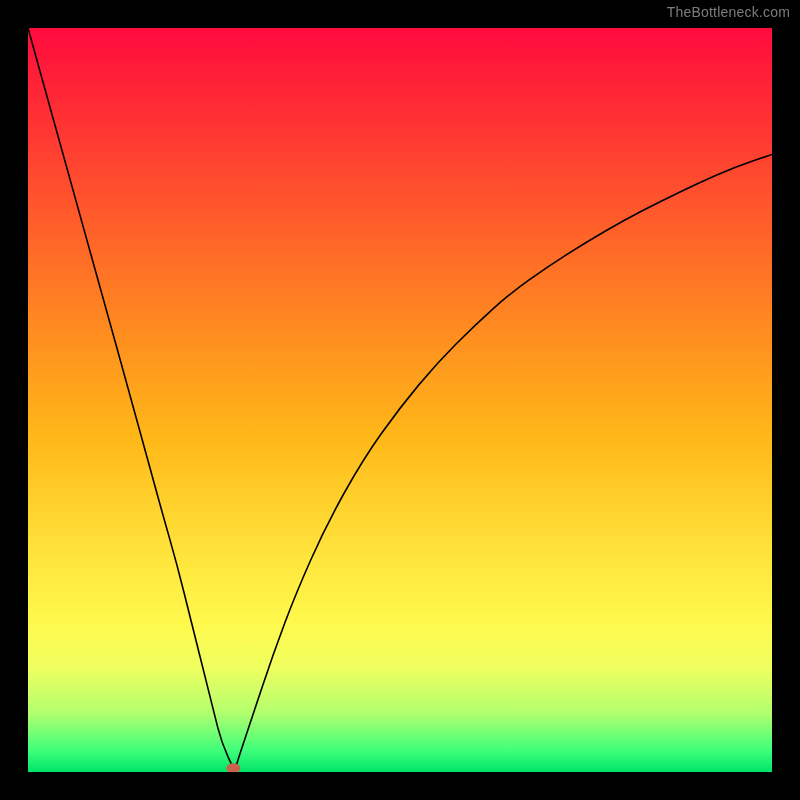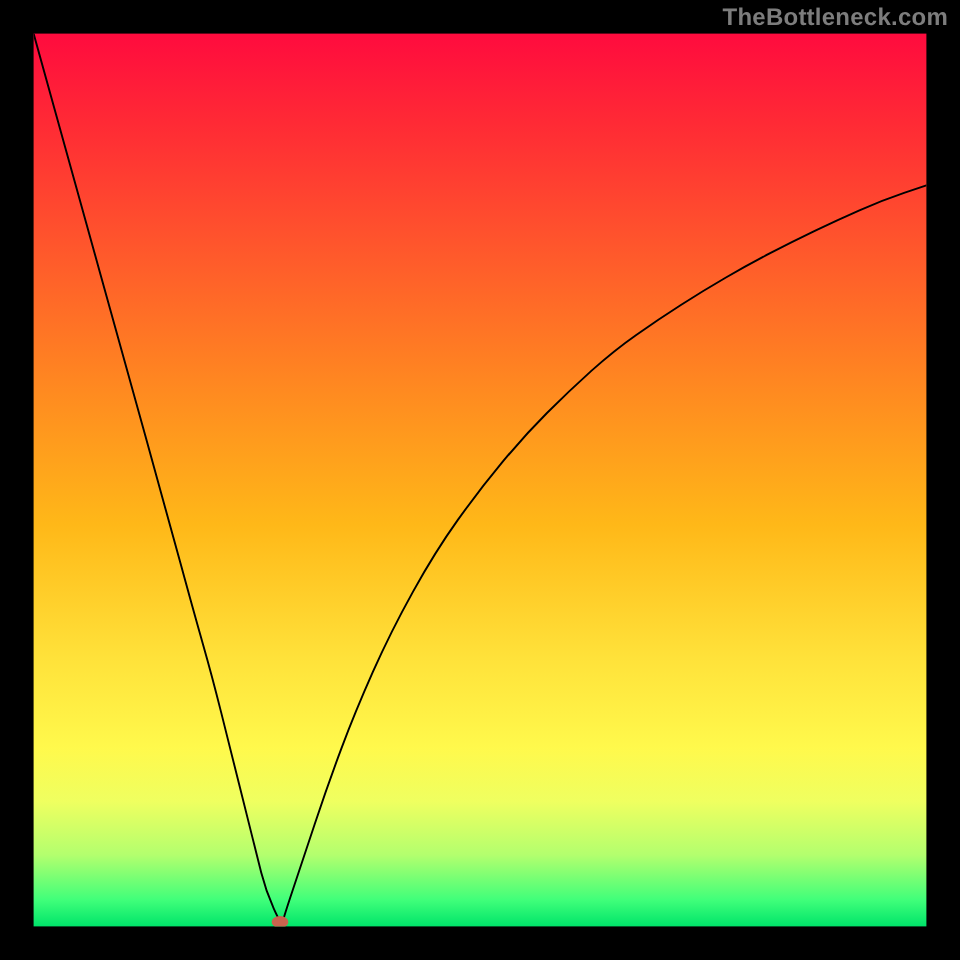--- a/index.html
+++ b/index.html
@@ -55,22 +55,22 @@
   }
   .marker {
     fill: #c9634e;
     stroke: none;
   }
   .watermark {
     position: absolute;
     top: 4px;
     right: 10px;
     color: #7d7d7d;
-    font-size: 20px;
-    font-weight: 700;
+    font-size: 14px;
+    font-weight: 400;
     letter-spacing: 0.2px;
     user-select: none;
   }
 </style>
 </head>
 <body>
 
 <div class="frame">
   <div class="plot-area">
     <svg class="plot-svg" viewBox="0 0 744 744">

